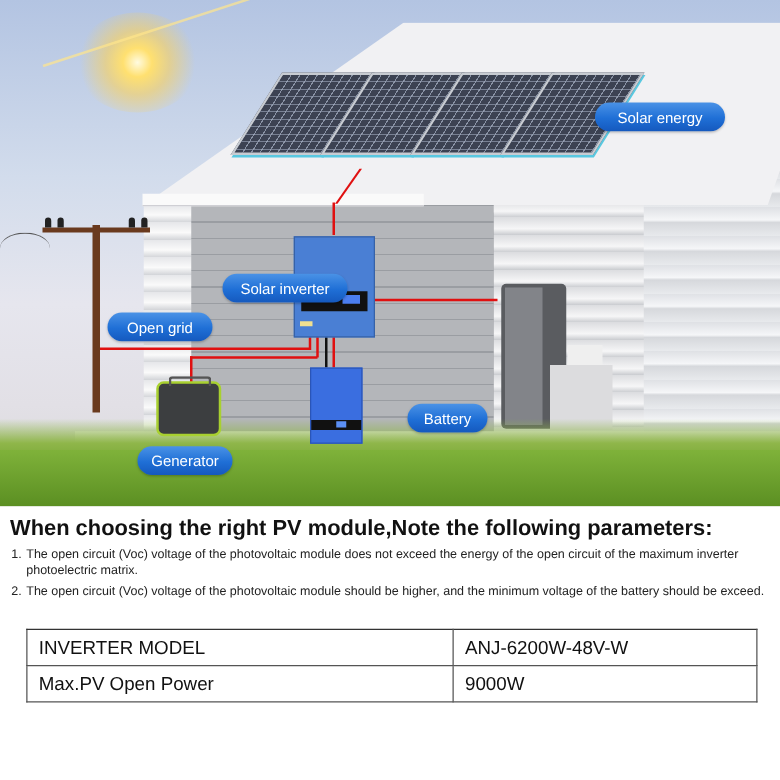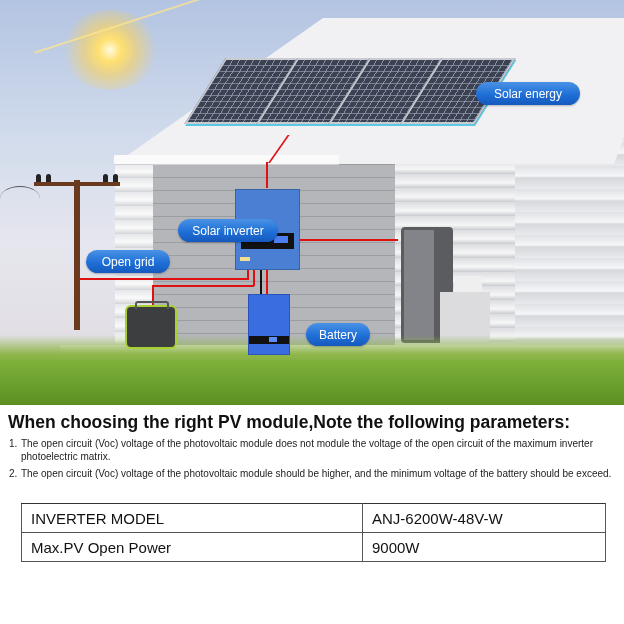--- a/index.html
+++ b/index.html
@@ -123,29 +123,30 @@
         <div class="bat-lcd"></div>
       </div>
   </div>
   <div class="generator">
       <div class="gen-handle"></div>
     </div>
 
   <div class="pill" style="left:476px;top:82px;width:104px;">Solar energy</div>
   <div class="pill" style="left:138px;top:219px;width:100px;margin-left:40px;">Solar inverter</div>
   <div class="pill" style="left:86px;top:250px;width:84px;">Open grid</div>
-  <div class="pill" style="left:306px;top:323px;width:64px;text-align:right;">Battery</div>
+  <div class="pill" style="left:326px;top:323px;width:64px;text-align:right;">Battery</div>
+  <div class="pill" style="left:110px;top:357px;width:76px;">Generator</div>
 </div>
 
 <div class="heading">When choosing the right PV module,Note the following parameters:</div>
 
 <div class="notes">
   <div class="note">
     <span class="note-num">1.</span>
-    <span>The open circuit (Voc) voltage of the photovoltaic module does not module the voltage of the open circuit of the maximum inverter photoelectric matrix.</span>
+    <span>The open circuit (Voc) voltage of the photovoltaic module does not exceed the energy of the open circuit of the maximum inverter photoelectric matrix.</span>
   </div>
   <div class="note">
     <span class="note-num">2.</span>
     <span>The open circuit (Voc) voltage of the photovoltaic module should be higher, and the minimum voltage of the battery should be exceed.</span>
   </div>
 </div>
 
 <table class="spec-table">
   <tbody>
       <tr>

